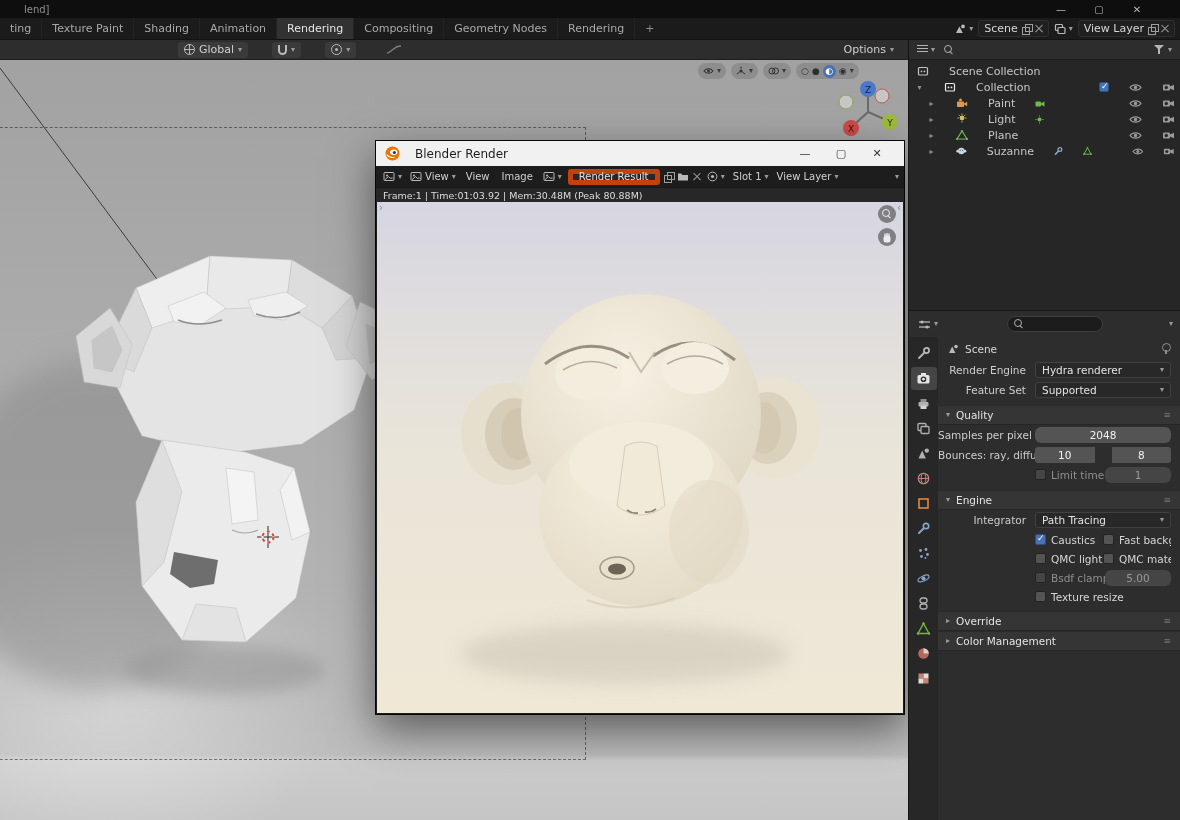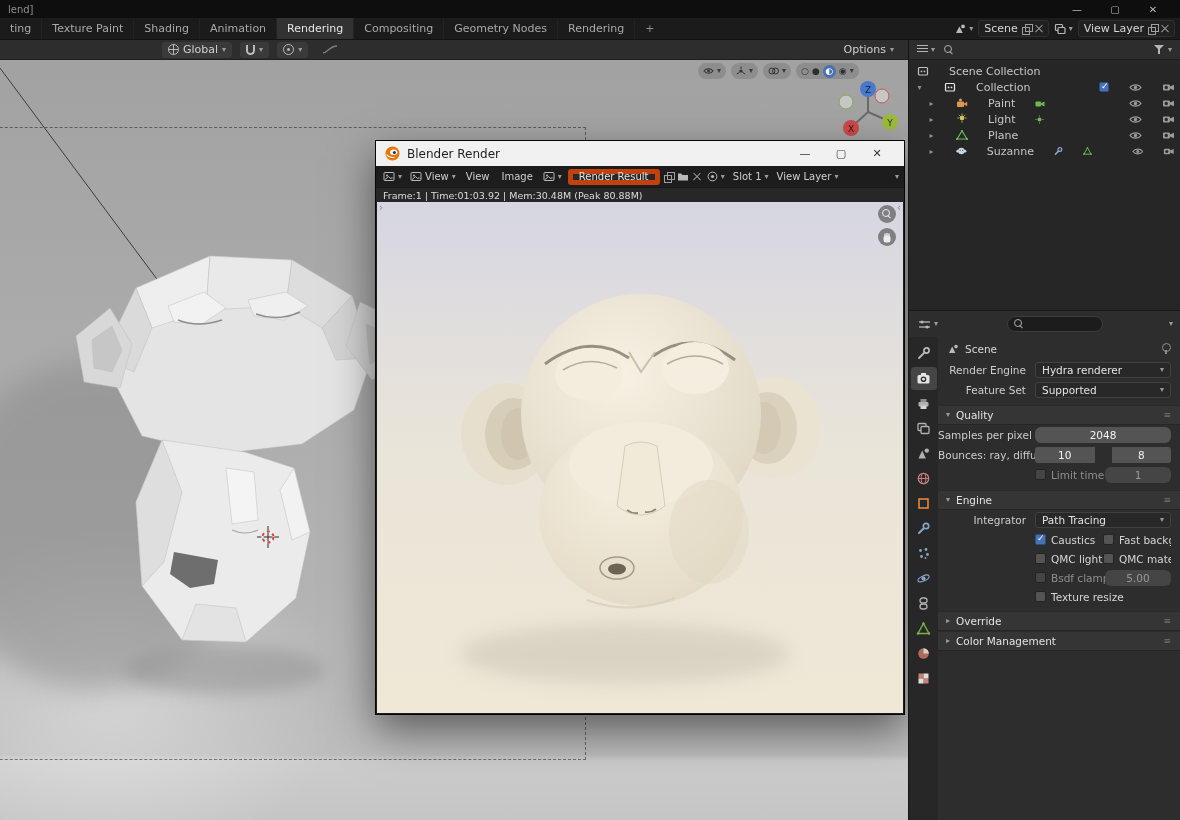--- a/index.html
+++ b/index.html
@@ -2,48 +2,48 @@
 <html><head>
 <meta charset="utf-8">
 <style>
   *{box-sizing:border-box;margin:0;padding:0}
   body{background:#000;font-family:"DejaVu Sans","Liberation Sans",sans-serif}
   #root{position:relative;width:1180px;height:820px;overflow:hidden;background:#1d1d1d;font-size:11px;color:#c8c8c8}
   .abs{position:absolute}
   .caret{font-size:8px;color:#9a9a9a;line-height:1}
   svg{display:block}
   
-  .titlebar{position:absolute;left:0;top:0;width:1180px;height:18px;background:#0e0e0e;display:flex;align-items:center;padding:0 8px;color:#8f8f8f;font-size:10px}
+  .titlebar{position:absolute;left:0;top:0;width:1180px;height:18px;background:#0e0e0e;display:flex;align-items:center;padding:0 24px;color:#8f8f8f;font-size:10px}
   .winctl{margin-left:auto;display:flex}
   .winctl span{width:38px;text-align:center;color:#b8b8b8;font-size:10px}
   
   .topbar{position:absolute;left:0;top:18px;width:1180px;height:22px;background:#1b1b1b;display:flex;align-items:stretch;border-bottom:1px solid #121212}
   .wtab{padding:0 10px;display:flex;align-items:center;color:#a9a9a9;border-right:1px solid #232323;white-space:nowrap}
   .wtab.active{background:#323232;color:#e6e6e6}
   .wtab.add{border-right:none;color:#8d8d8d}
   .topbar-right{margin-left:auto;display:flex;align-items:center;gap:3px;padding-right:5px}
   .chip{display:flex;align-items:center;gap:4px;background:#202020;border:1px solid #2f2f2f;border-radius:3px;height:17px;padding:0 5px;color:#d6d6d6}
   .mini{display:flex;align-items:center;gap:3px;height:17px;padding:0 2px}
   
-  .toolrow{position:absolute;left:0;top:40px;width:908px;height:20px;background:#2d2d2d;border-bottom:1px solid #1e1e1e;display:flex;align-items:center;gap:8px;padding:0 8px;color:#cfcfcf}
+  .toolrow{position:absolute;left:0;top:40px;width:908px;height:20px;background:#2d2d2d;border-bottom:1px solid #1e1e1e;display:flex;align-items:center;gap:24px;padding:0 8px;color:#cfcfcf}
   .tgrp{display:flex;align-items:center;gap:4px;background:#3a3a3a;border-radius:3px;height:16px;padding:0 6px}
   .tgrp.plain{background:transparent}
   .outlhead{position:absolute;left:908px;top:40px;width:272px;height:20px;background:#2d2d2d;border-bottom:1px solid #1e1e1e;border-left:1px solid #151515;display:flex;align-items:center;gap:7px;padding:0 6px}
   
   .viewport{position:absolute;left:0;top:60px;width:908px;height:760px;background:linear-gradient(#a2a2a2,#b3b3b3 70%,#bdbdbd 91.4%,#cccccc 92.2%,#c5c5c5);overflow:hidden}
   .floorlight{position:absolute;left:-120px;top:470px;width:460px;height:340px;background:radial-gradient(closest-side,rgba(255,255,255,.38),rgba(255,255,255,0));}
   .cambounds{position:absolute;left:-70px;top:67px;width:656px;height:633px;border:1px dashed rgba(35,35,35,.55)}
   .vp-ov{position:absolute;top:3px;left:698px;display:flex;align-items:center;gap:5px;height:16px;color:#2e2e2e}
   .pill{display:flex;align-items:center;gap:3px;background:rgba(70,70,70,.22);border-radius:9px;height:16px;padding:0 5px;font-size:9px}
   .pill .caret{color:#3a3a3a}
   .shade{font-size:9px;color:#2e2e2e;line-height:13px}
   .shade-active{background:#4772b3;color:#fff;border-radius:50%;width:13px;height:13px;display:flex;align-items:center;justify-content:center}
   
   .rwin{position:absolute;left:375px;top:140px;width:530px;height:575px;background:#1d1d1d;border:1px solid #060606;box-shadow:0 16px 40px rgba(0,0,0,.5)}
-  .rw-title{height:25px;background:#f1f1f1;display:flex;align-items:center;gap:7px;padding:0 9px;color:#1d1d1d;font-size:12px}
+  .rw-title{height:25px;background:#f1f1f1;display:flex;align-items:center;gap:15px;padding:0 9px;color:#1d1d1d;font-size:12px}
   .rw-ctl{margin-left:auto;display:flex}
   .rw-ctl span{width:36px;text-align:center;color:#333;font-size:11px}
   .rw-head{height:21px;background:#1d1d1d;display:flex;align-items:center;gap:4px;padding:0 5px;font-size:10px;color:#cfcfcf}
   .rw-menu{padding:0 4px}
   .rw-field{display:flex;align-items:center;background:#282828;border:5px solid #c2410c;border-radius:3px;height:16px;padding:0 6px;color:#e2e2e2}
   .rw-stats{height:15px;background:#272727;border-top:1px solid #181818;display:flex;align-items:center;padding:0 7px;font-size:9.5px;color:#dddddd}
   .rw-canvas{position:absolute;left:1px;right:1px;top:61px;bottom:1px;overflow:hidden}
   .nav-circle{position:absolute;width:18px;height:18px;border-radius:50%;background:rgba(55,55,55,.55);display:flex;align-items:center;justify-content:center}
   
   .outliner{position:absolute;left:908px;top:60px;width:272px;height:250px;background:#262626;border-left:1px solid #151515;padding-top:3px;overflow:hidden}

